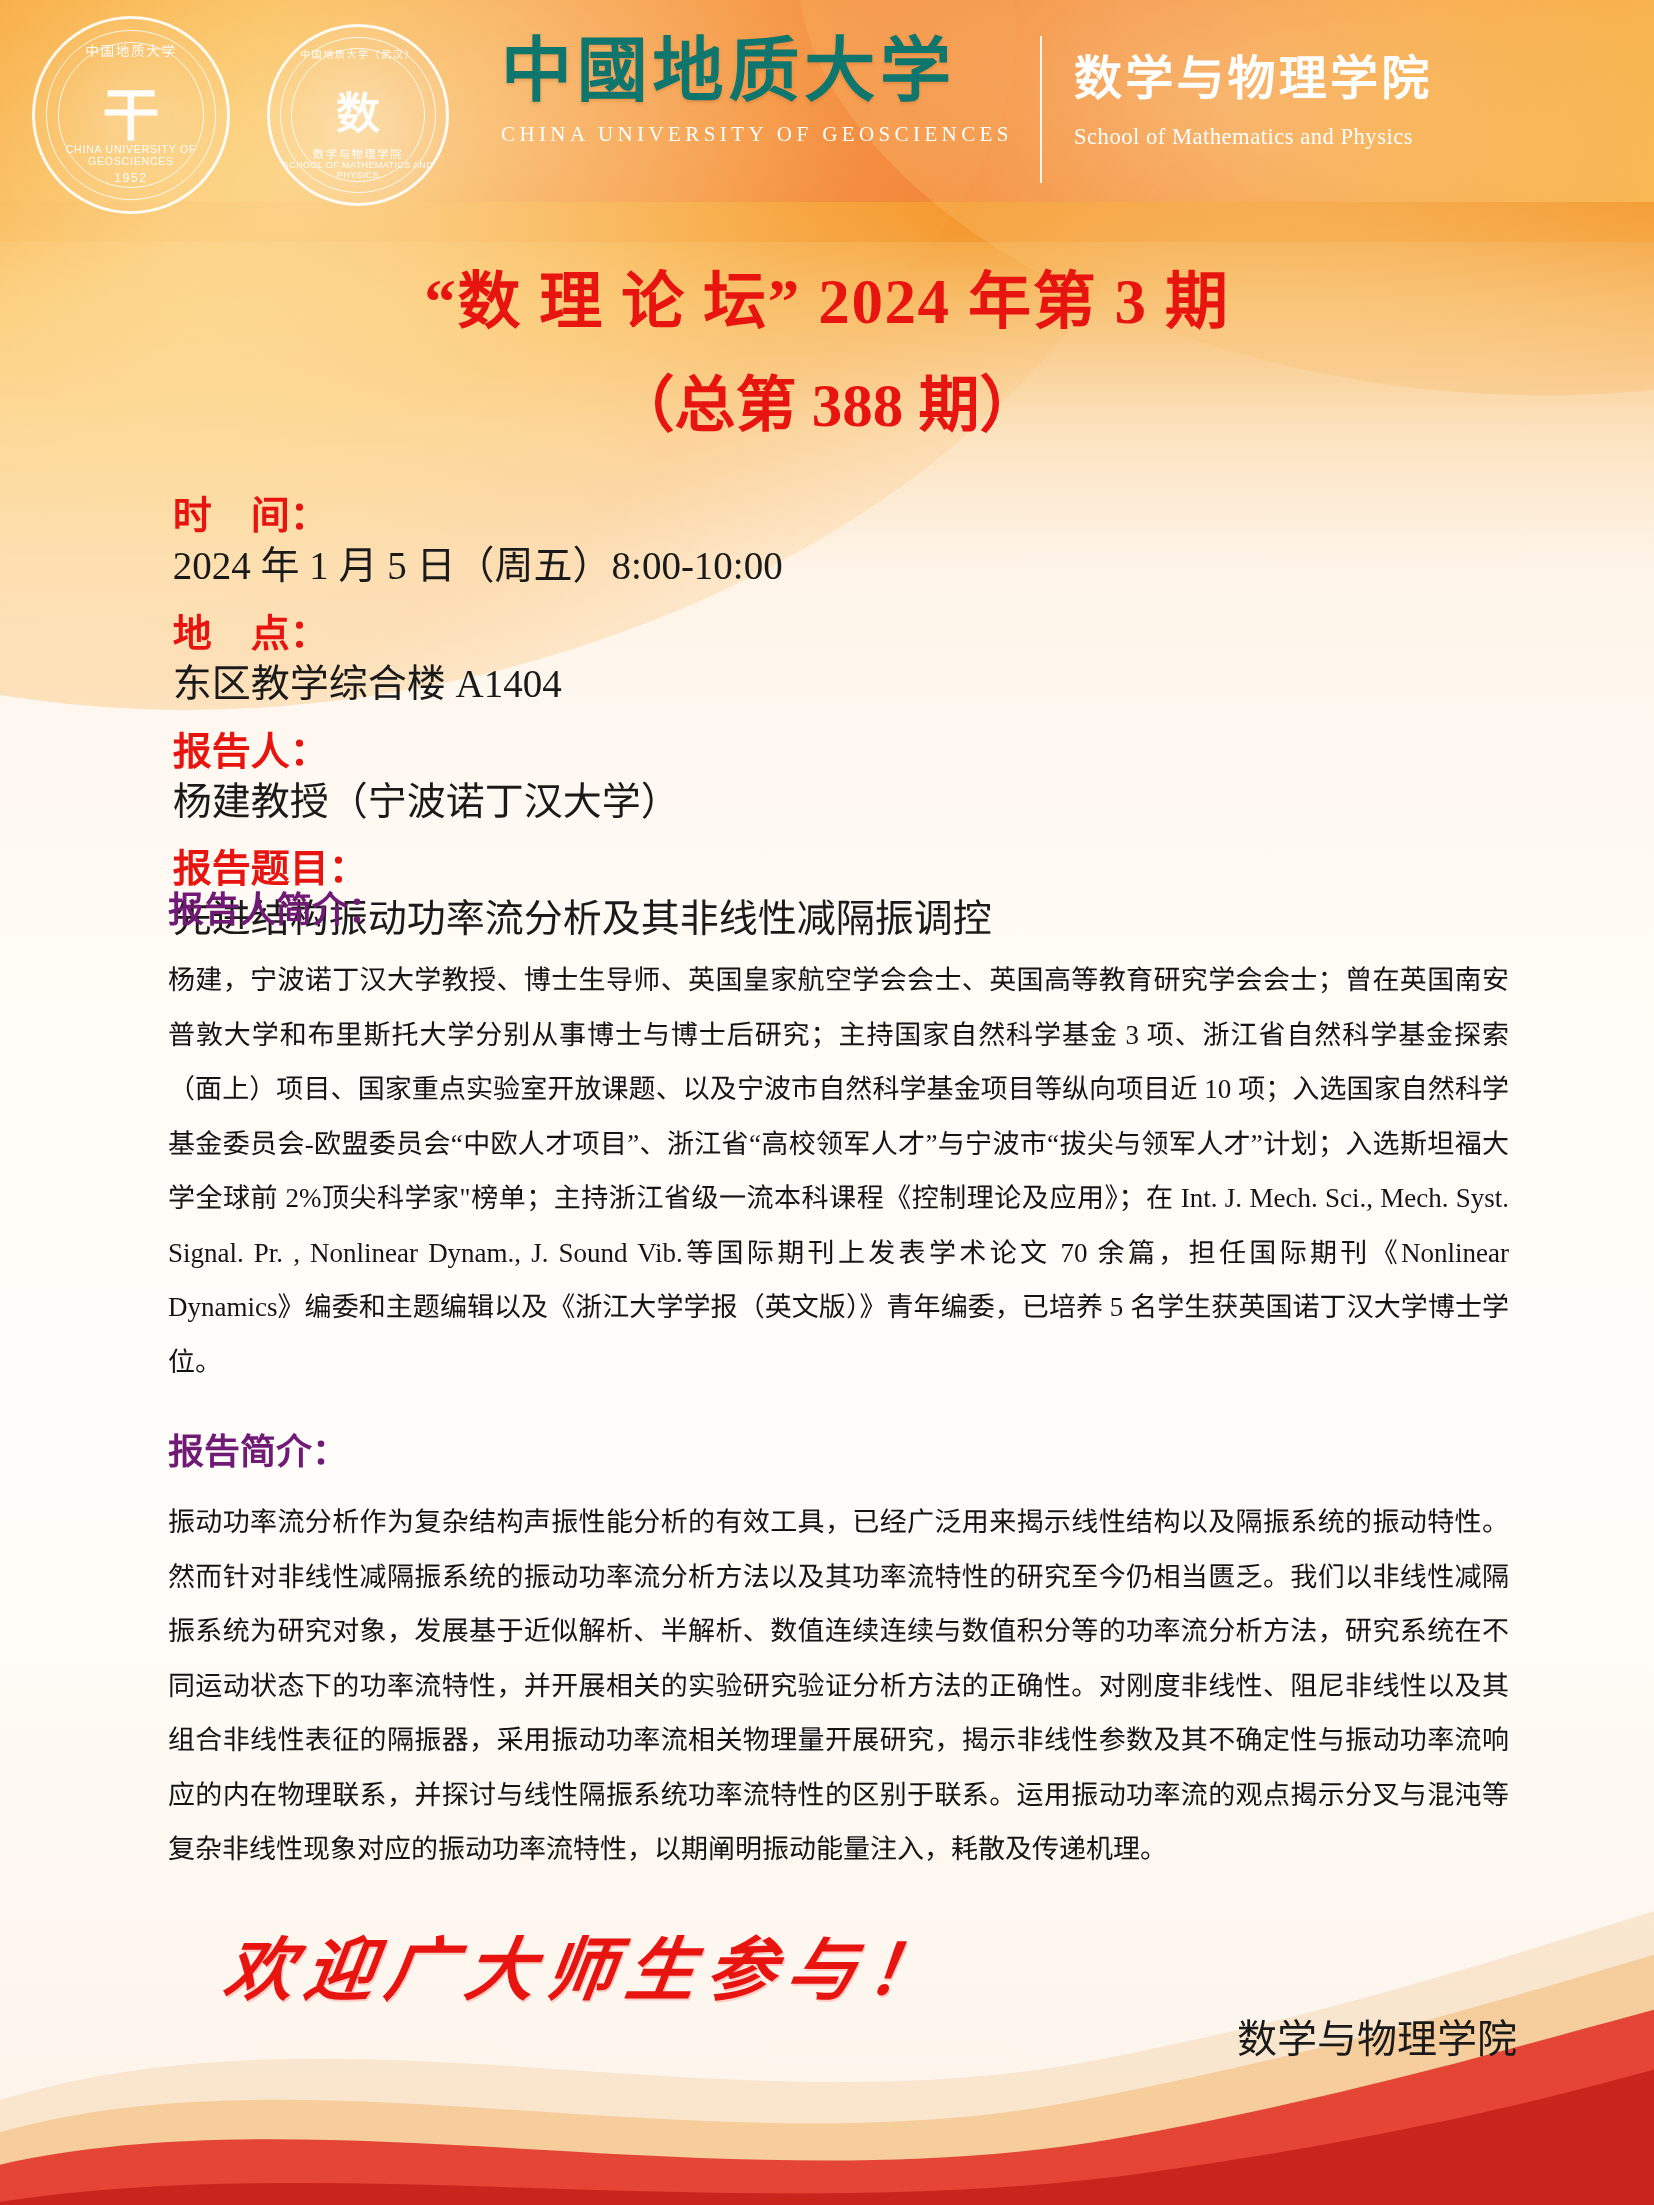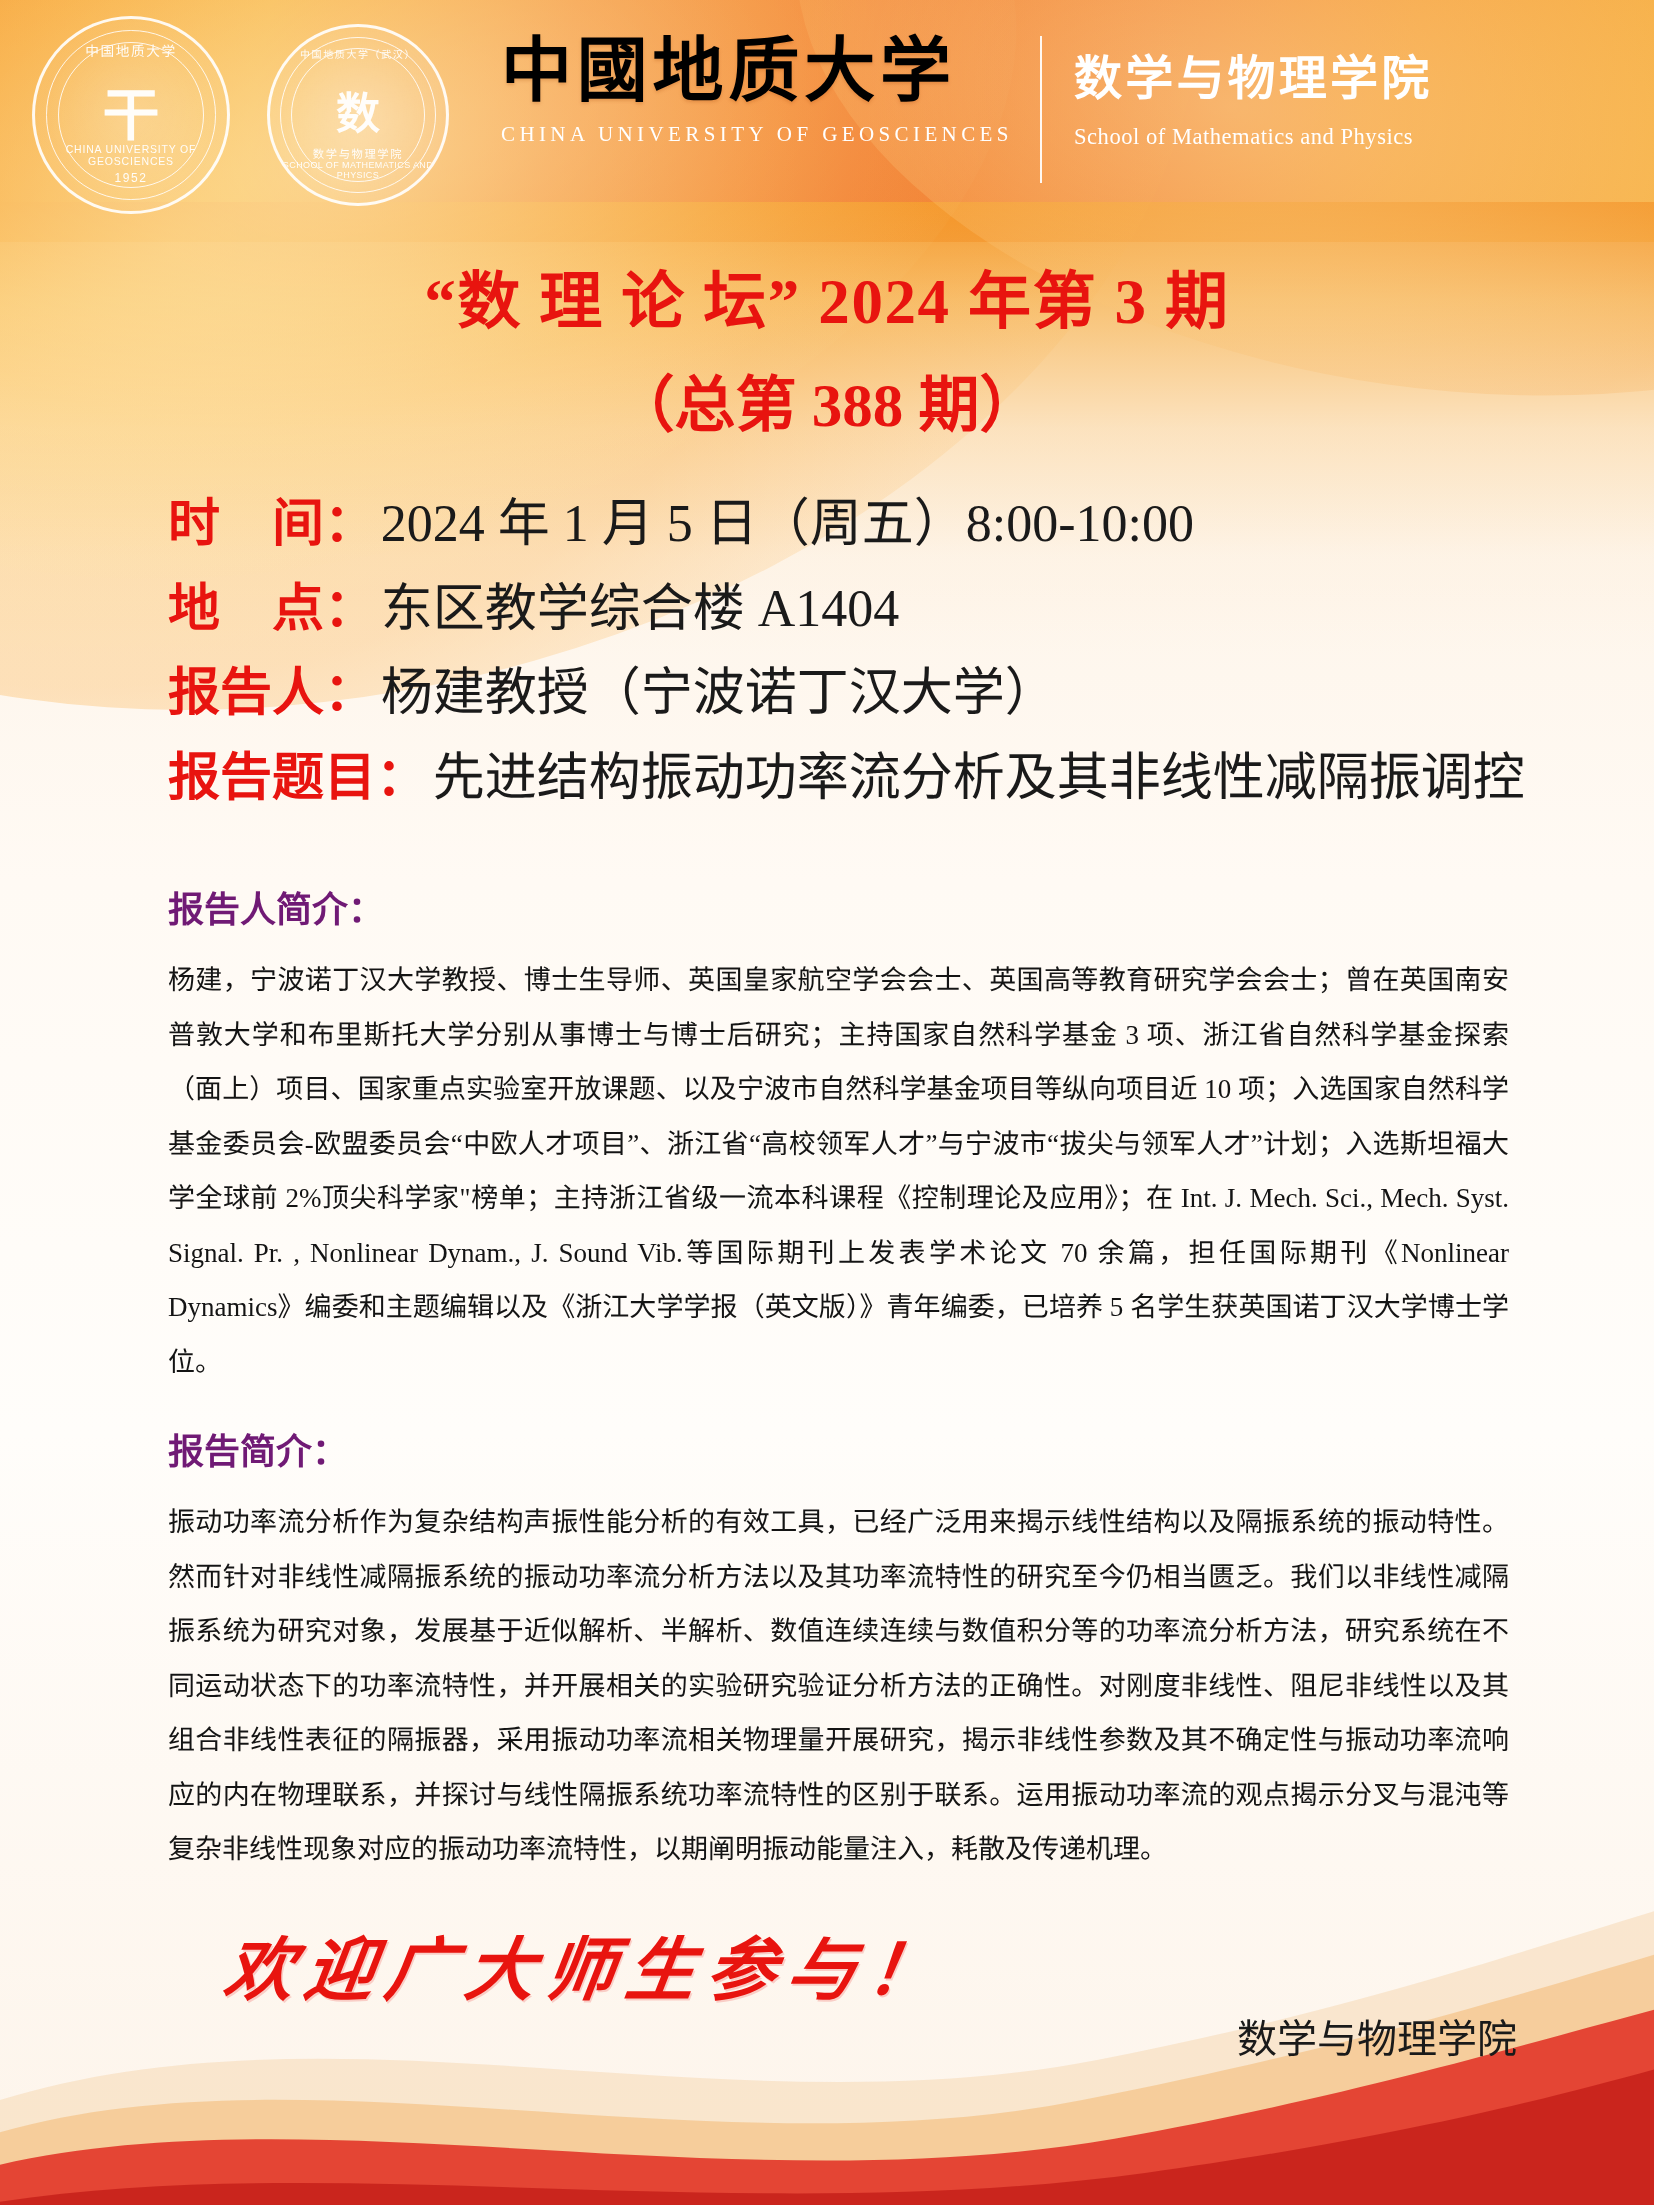--- a/index.html
+++ b/index.html
@@ -149,21 +149,21 @@
 
   .wordmark {
     position: absolute;
     left: 501px;
     top: 34px;
     width: 565px;
   }
   .wordmark-cn {
     font-size: 71px;
     line-height: 1.05;
-    color: #000000;
+    color: #0f766e;
     font-weight: bold;
     letter-spacing: 4.8px;
     font-family: "Liberation Serif", serif;
     text-shadow: 0 1.6px 3.2px rgba(170,70,10,0.25);
   }
   .wordmark-en {
     margin-top: 13px;
     font-size: 21px;
     letter-spacing: 4.4px;
     color: #ffffff;
@@ -228,22 +228,23 @@
   .info-block {
     position: absolute;
     left: 168px;
     top: 491px;
     width: 1357px;
   }
   .info-row {
     display: flex;
     align-items: baseline;
     margin-bottom: 18px;
-    font-size: 52px;
+    font-size: 39px;
     line-height: 1.28;
+    flex-direction: column;
   }
   .info-label {
     color: #e8140f;
     font-weight: bold;
     white-space: nowrap;
   }
   .info-value {
     color: #1a1a1a;
     margin-left: 4.8px;
   }

